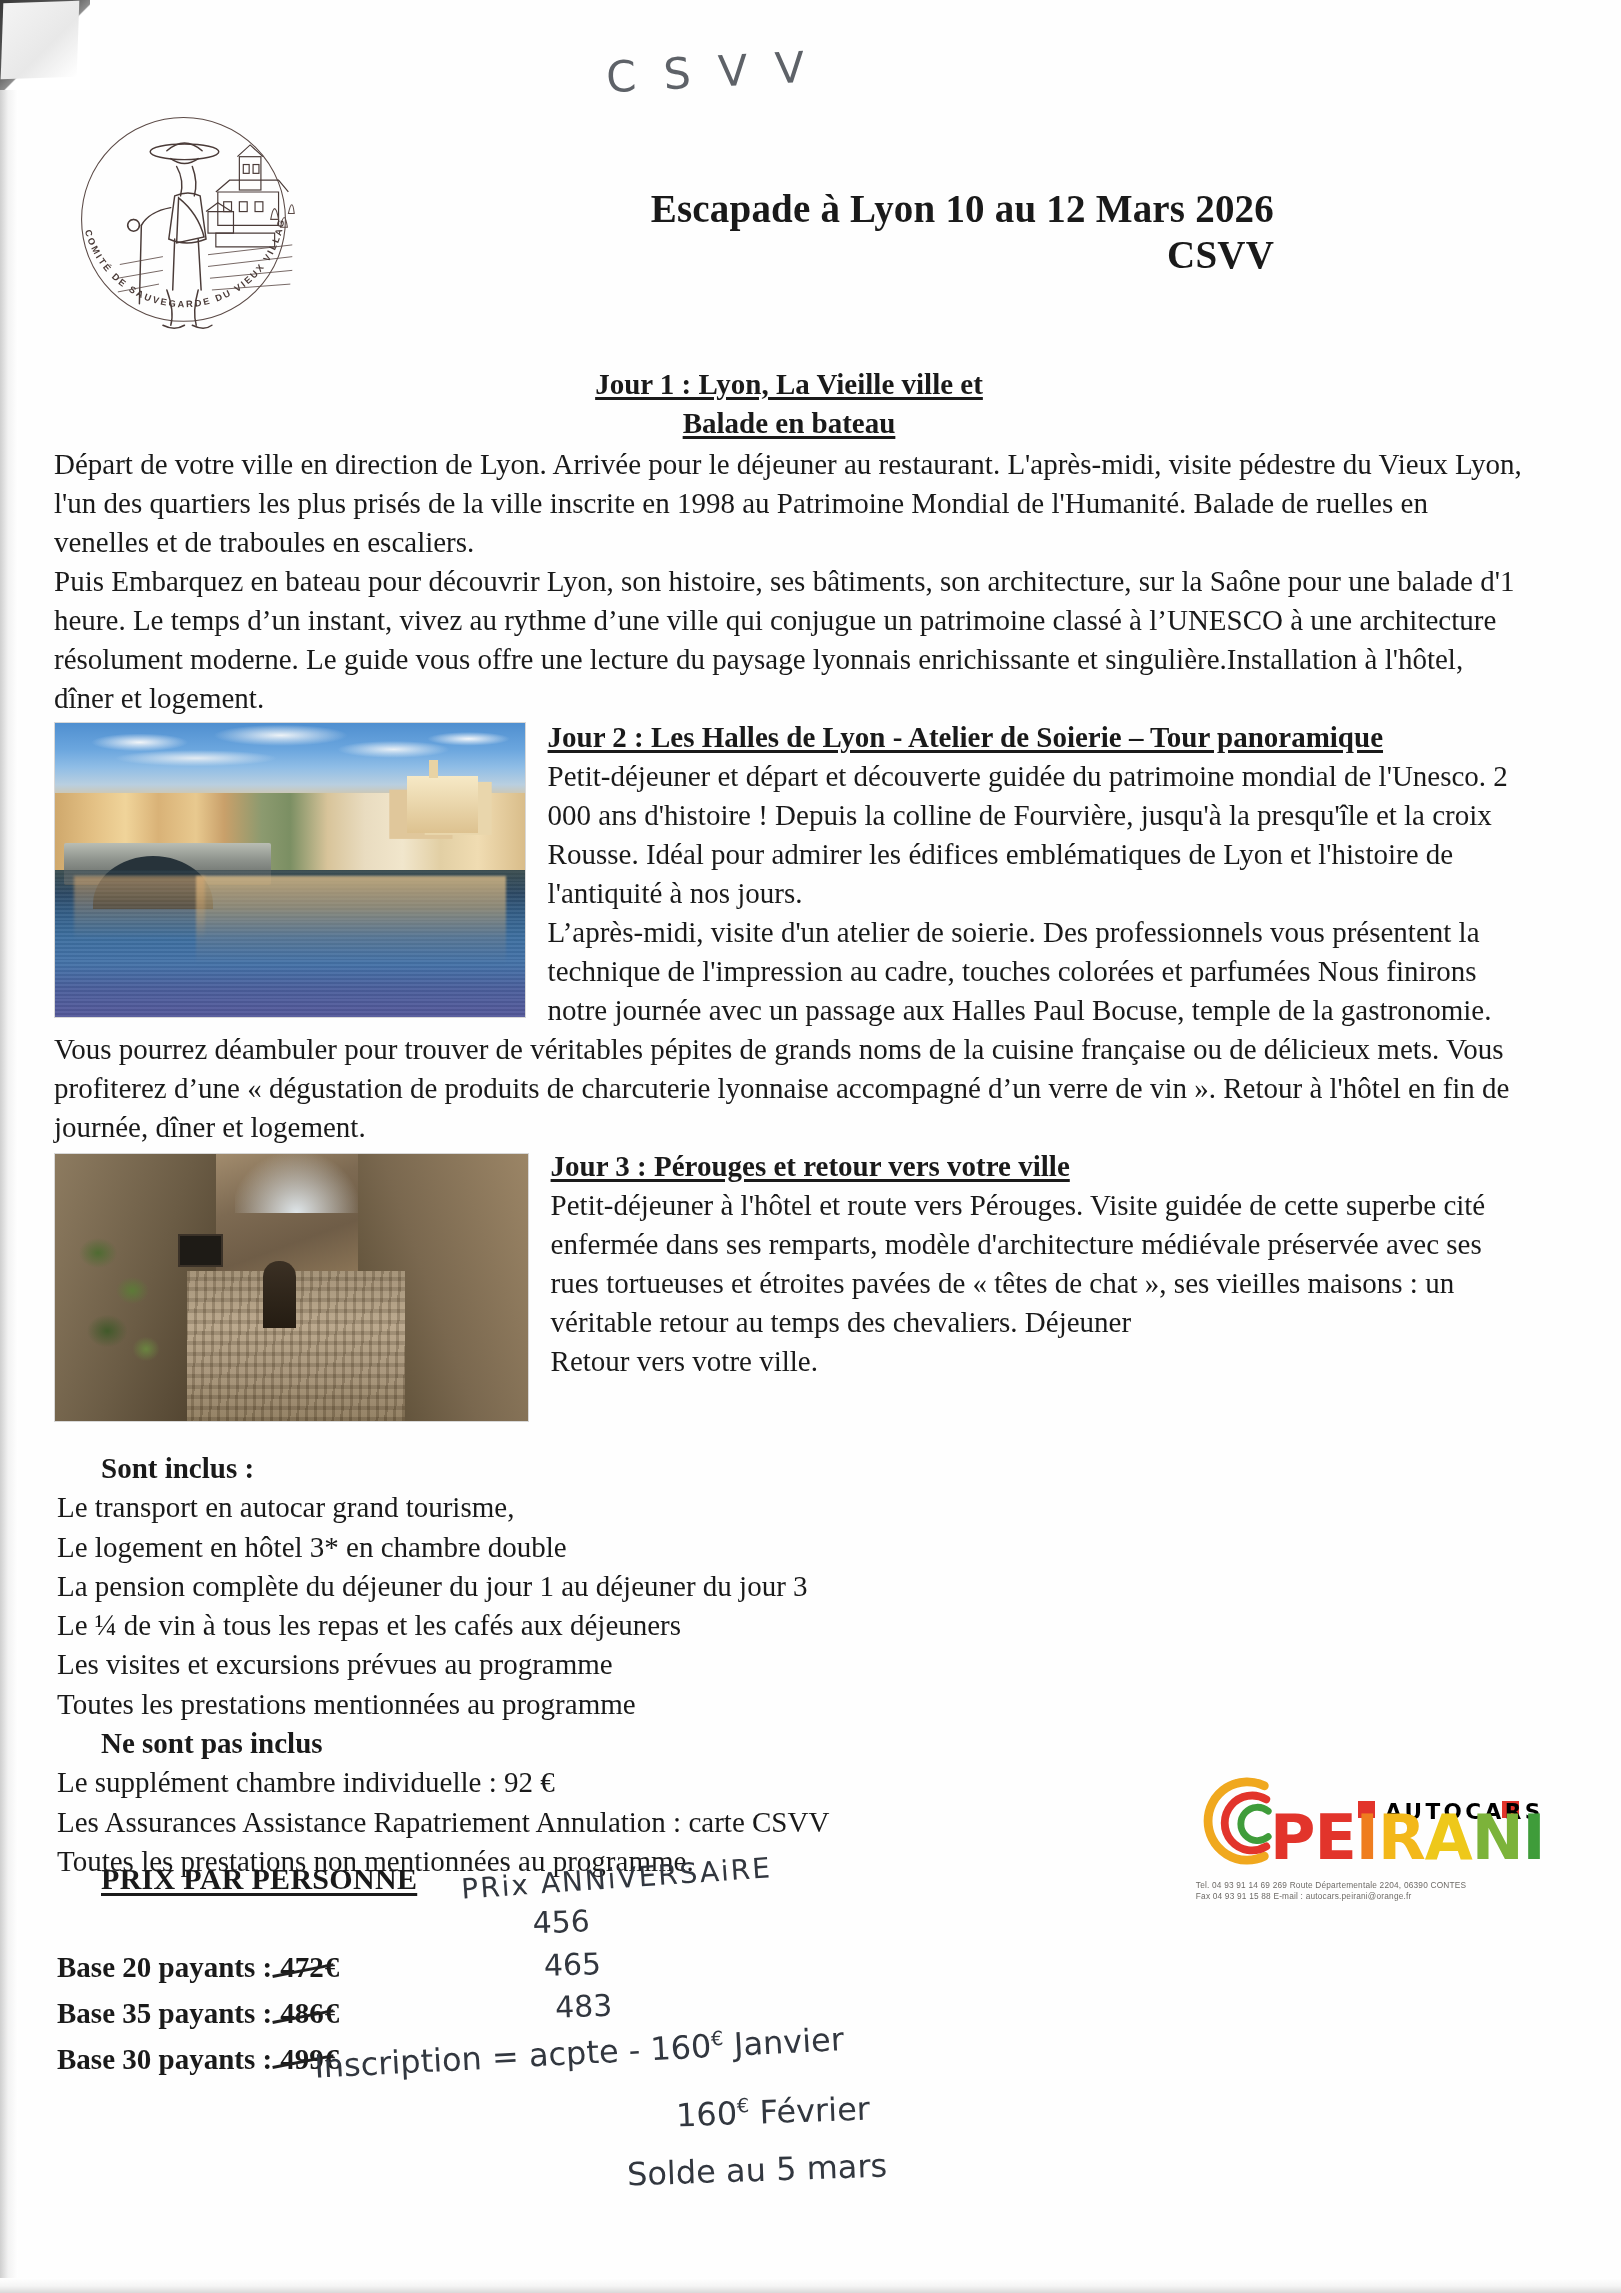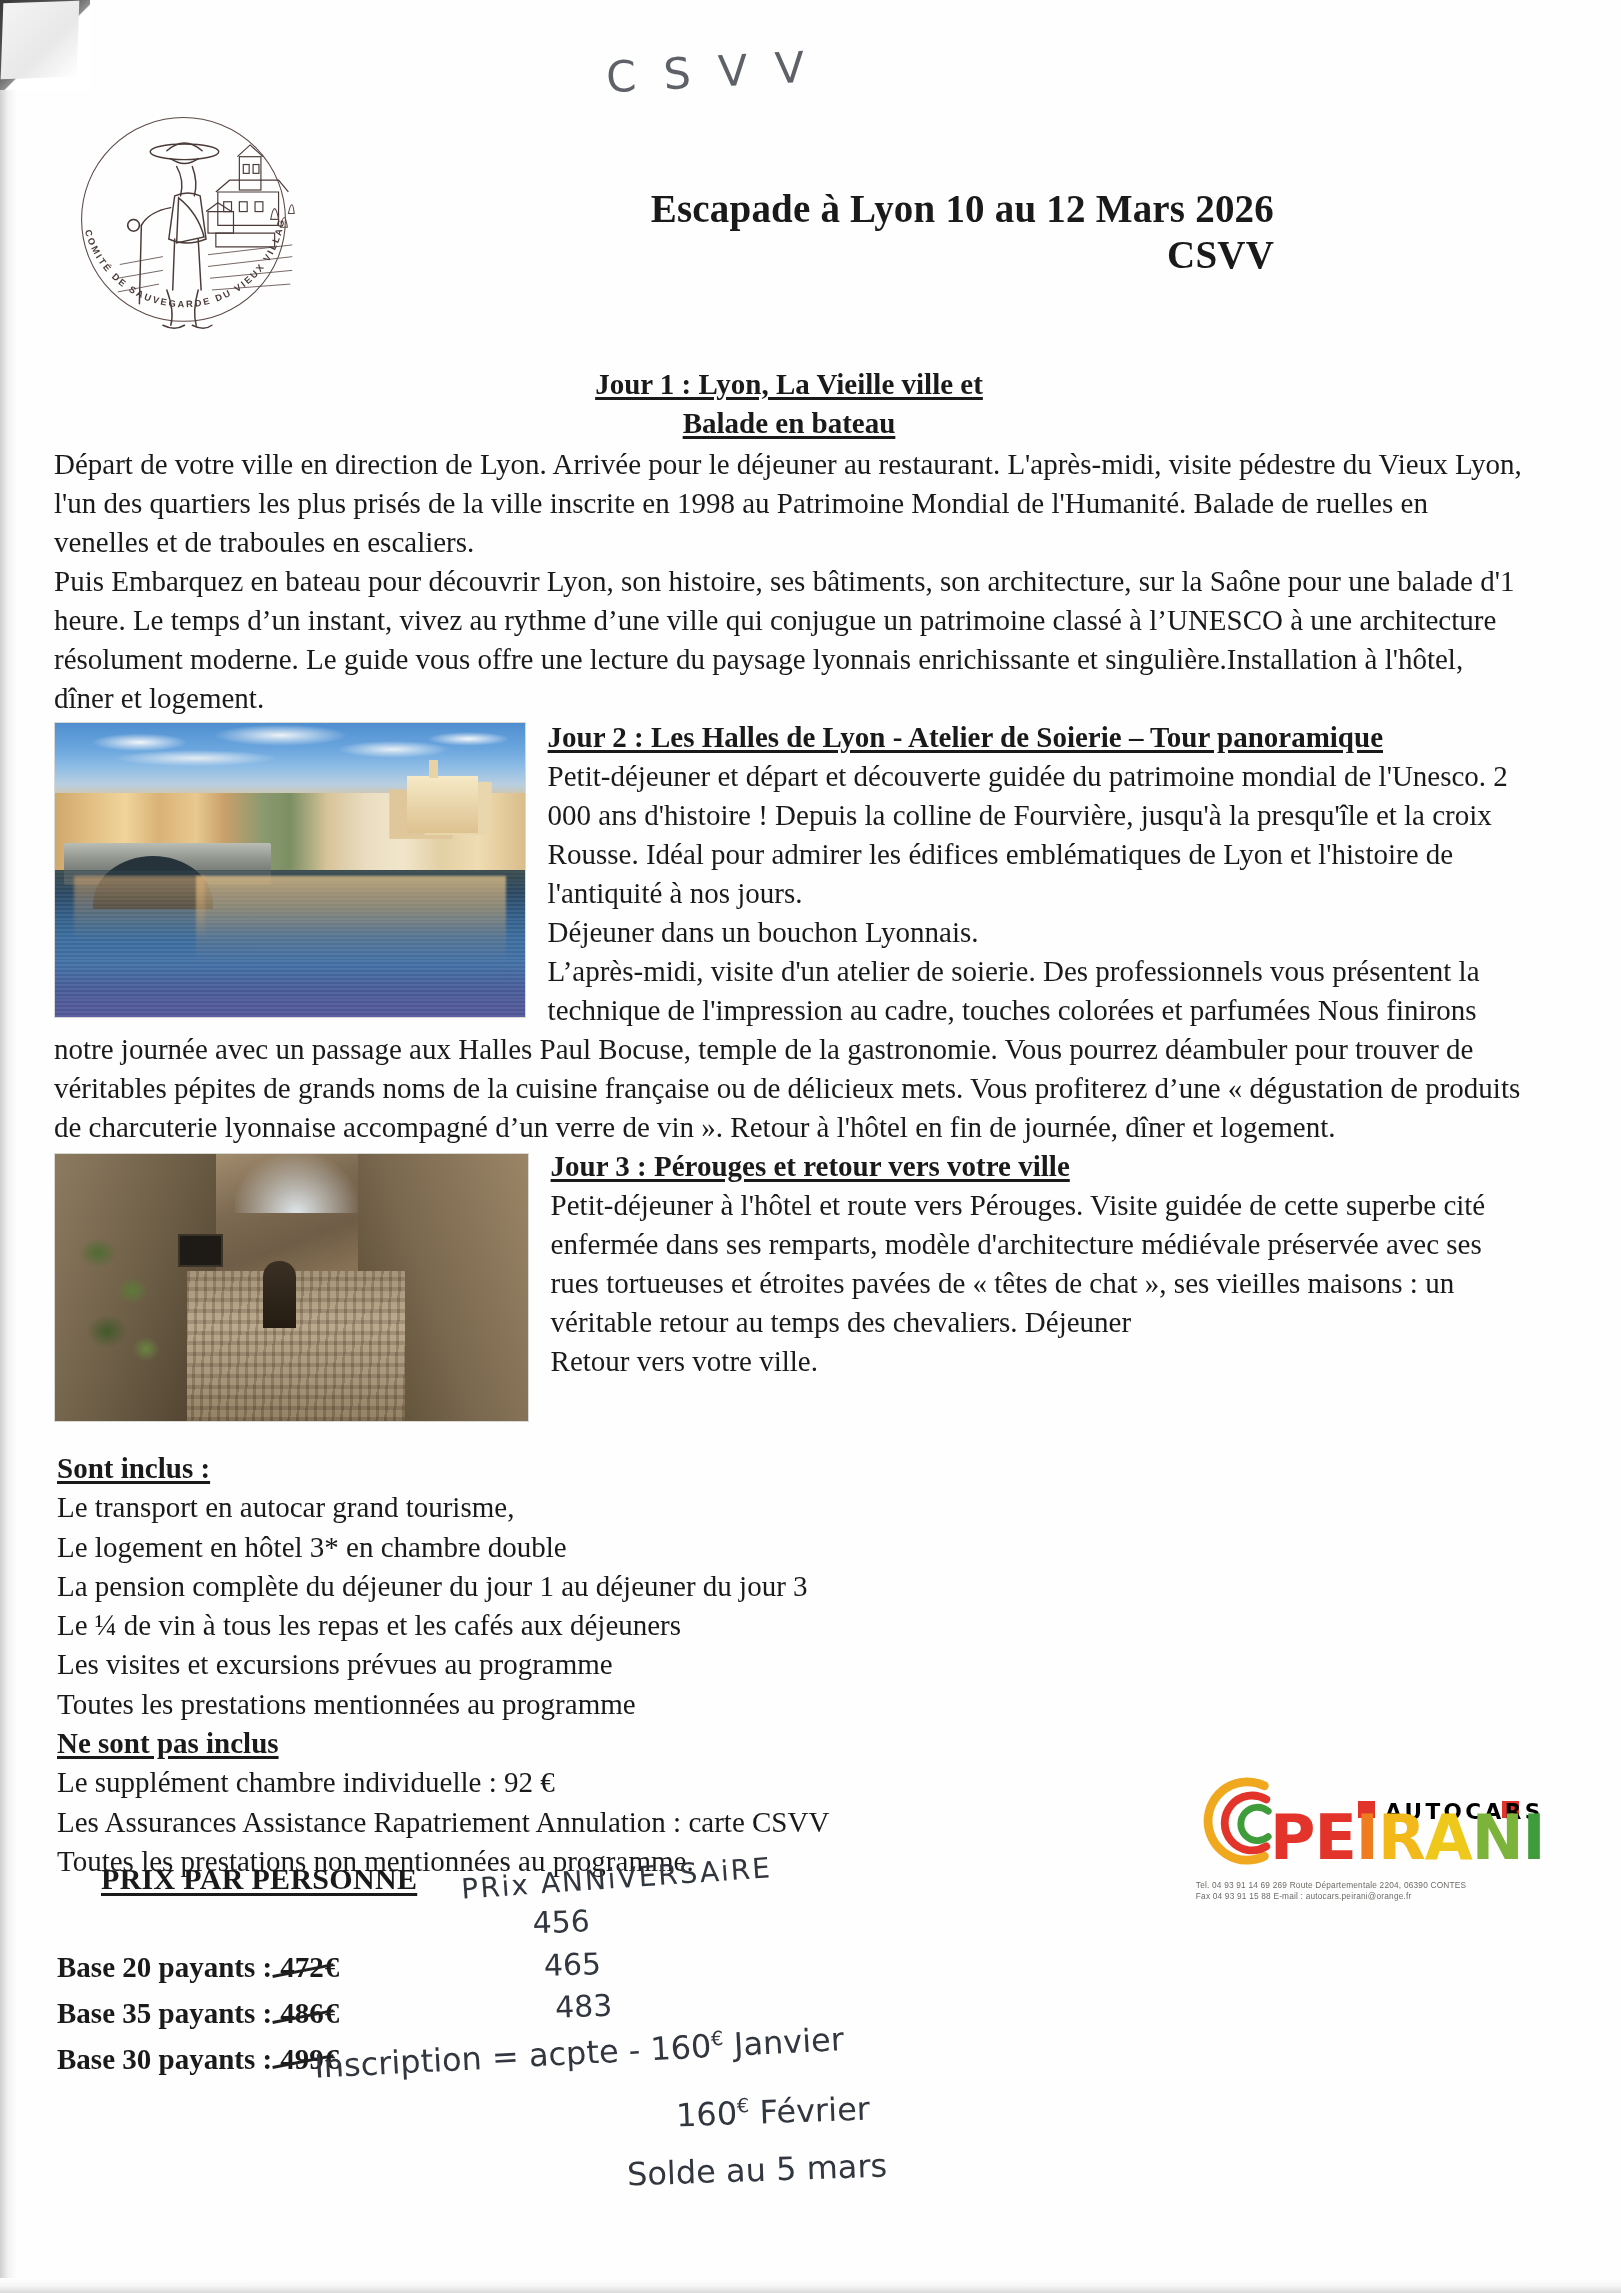--- a/index.html
+++ b/index.html
@@ -263,23 +263,23 @@
     position: absolute;
     left: 57px;
     top: 1449px;
     width: 1039px;
     font-size: 29px;
     line-height: 1.355;
     z-index: 5;
   }
   .sec-head {
     font-weight: bold;
-    text-decoration: underline;
     text-underline-offset: 2.9px;
     text-decoration-thickness: 2.9px;
+    margin-left: 44px;
   }
 
   
   .prices {
     position: absolute;
     left: 57px;
     top: 1862px;
     width: 608px;
     z-index: 5;
   }
@@ -492,21 +492,20 @@
       <div class="church"></div>
       <div class="bridge"></div>
       <div class="water"></div>
       <div class="refl"></div>
       <div class="refl2"></div>
     </div>
     <p>
       <span class="day-head">Jour 2 : Les Halles de Lyon - Atelier de Soierie – Tour panoramique</span>
     </p>
     <p class="para">Petit-déjeuner et départ et découverte guidée du patrimoine mondial de l'Unesco. 2 000 ans d'histoire ! Depuis la colline de Fourvière, jusqu'à la presqu'île et la croix Rousse. Idéal pour admirer les édifices emblématiques de Lyon et l'histoire de l'antiquité à nos jours.</p>
-    <p class="para">Déjeuner dans un bouchon Lyonnais.</p>
     <p class="para">L’après-midi, visite d'un atelier de soierie. Des professionnels vous présentent la technique de l'impression au cadre, touches colorées et parfumées  Nous finirons notre journée avec un passage aux Halles Paul Bocuse, temple de la gastronomie. Vous        pourrez déambuler pour trouver de véritables pépites de grands noms de la cuisine française ou de délicieux mets.    Vous profiterez d’une « dégustation de produits de charcuterie lyonnaise accompagné d’un verre de vin ». Retour à l'hôtel en fin de journée, dîner et logement.</p>
 
     <div class="photo photo-perouges img-perouges">
       <div class="wallL"></div>
       <div class="wallR"></div>
       <div class="sky"></div>
       <div class="street"></div>
       <div class="cobbles"></div>
       <div class="foliage"></div>
       <div class="sign"></div>

